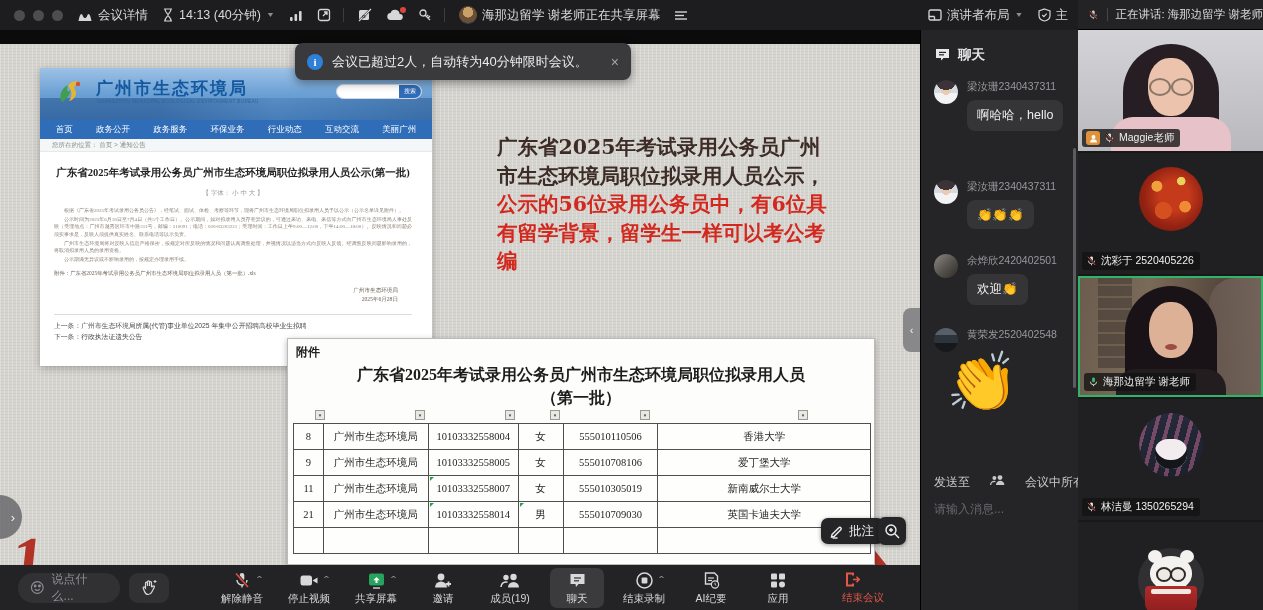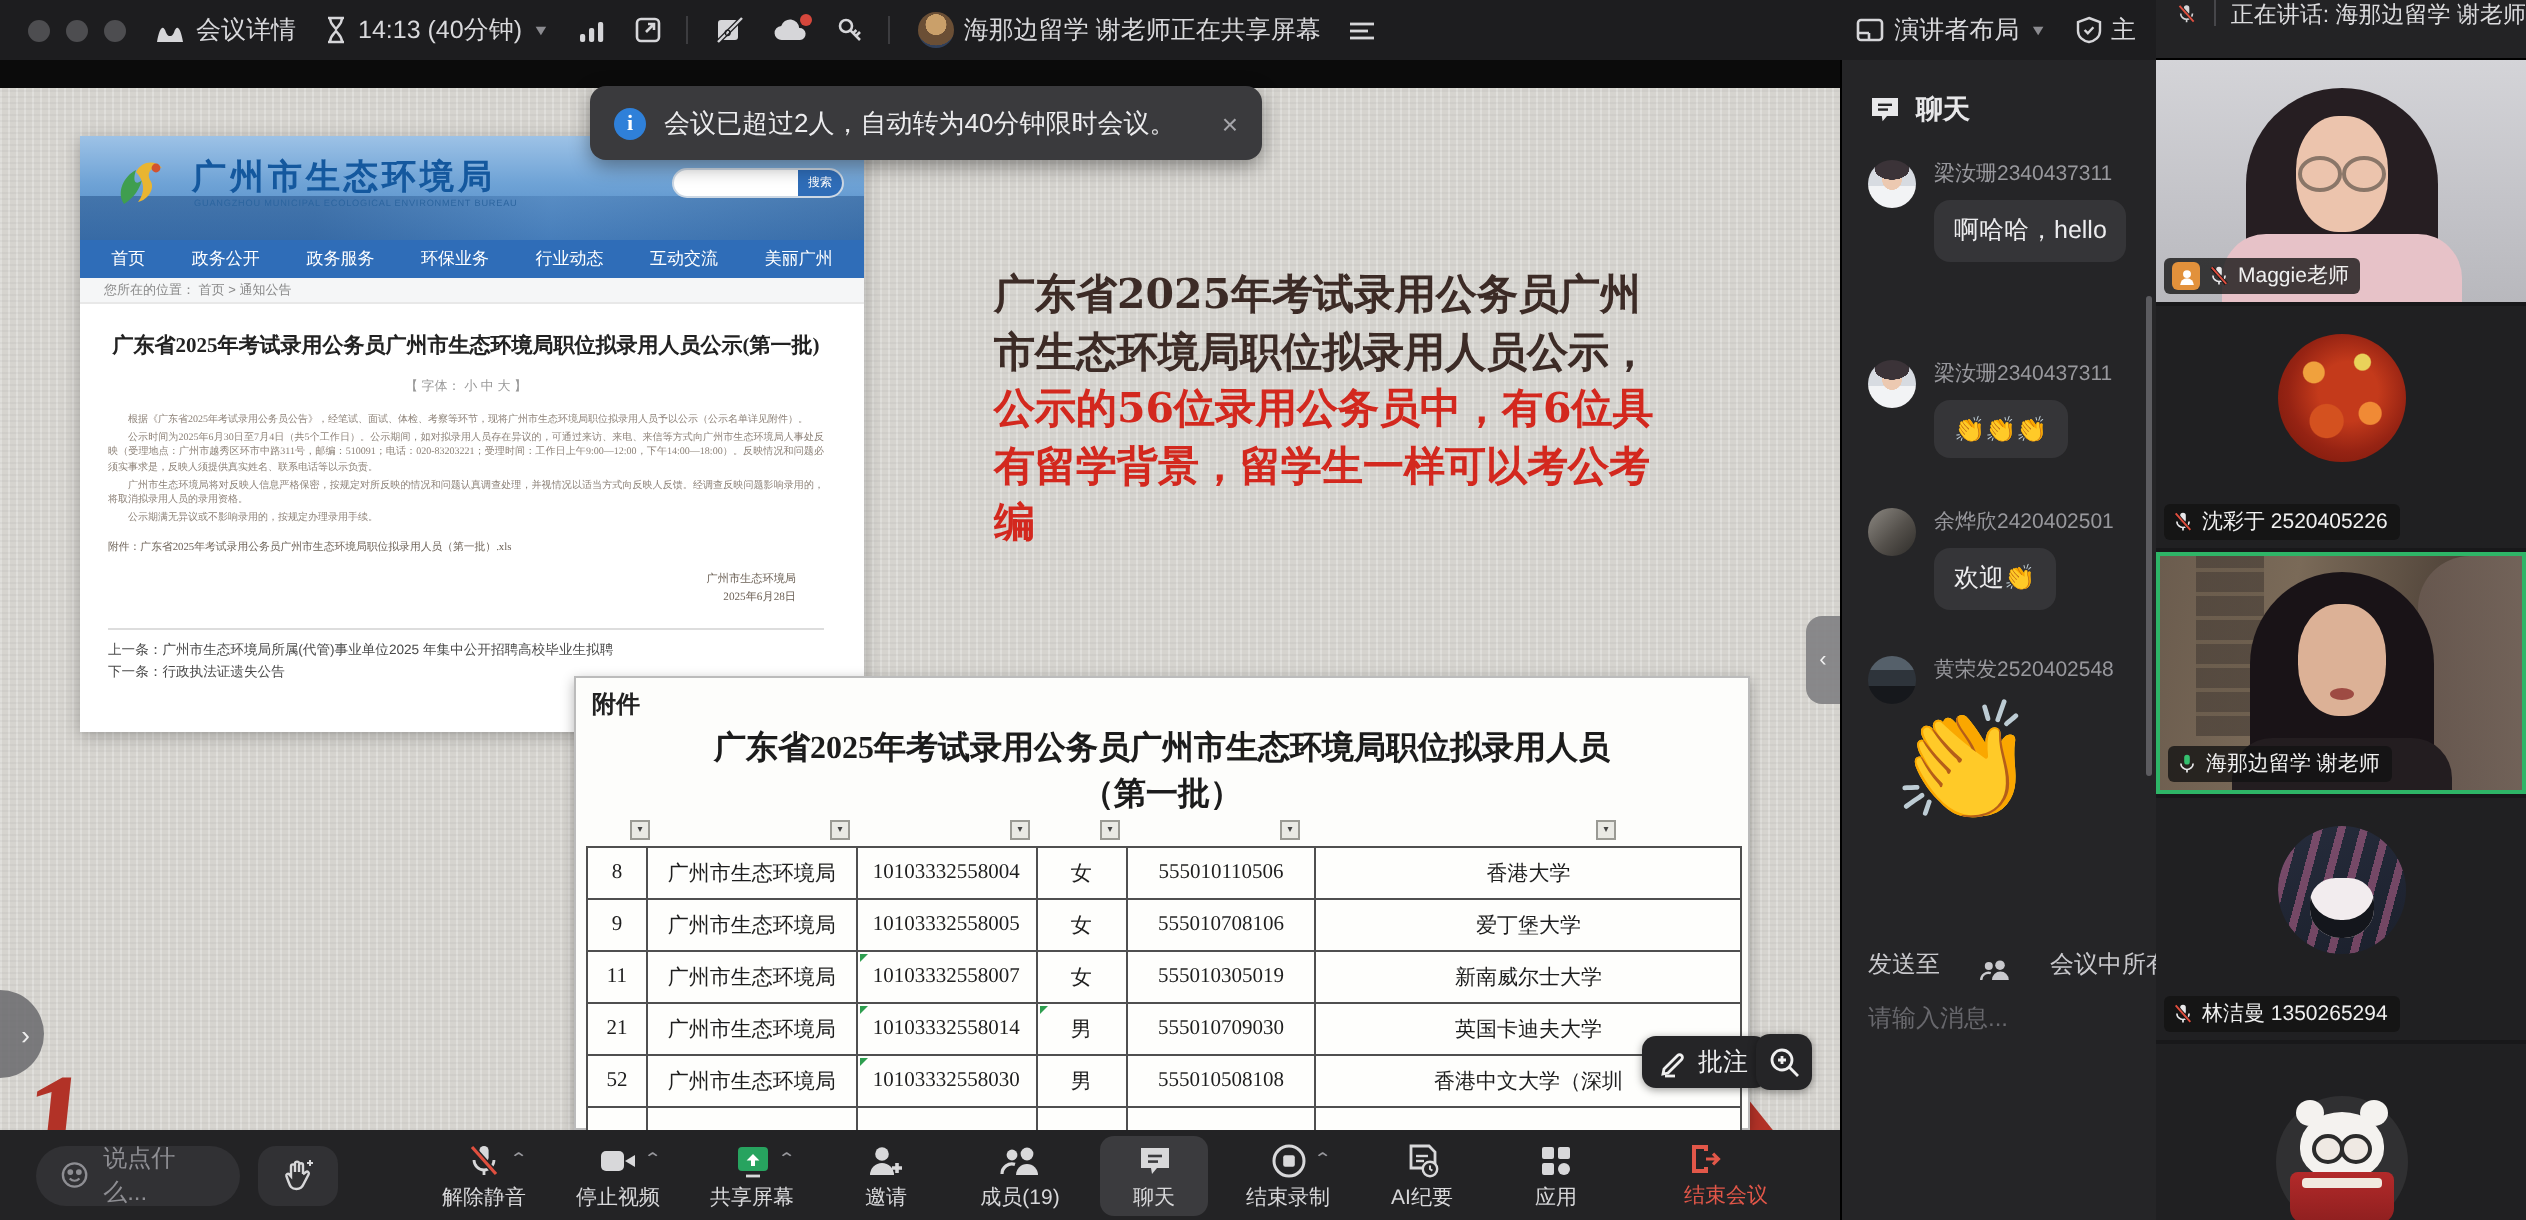--- a/index.html
+++ b/index.html
@@ -131,30 +131,30 @@
   .msg .av { position:absolute; left:0; top:0; width:24px; height:24px; border-radius:50%; }
   .msg .nm { margin-left:33px; font-size:10.5px; color:#98989d; white-space:nowrap; }
   .msg .bb { margin-left:33px; margin-top:6px; display:inline-block; background:#353538; border-radius:8px;
     padding:7px 10px; color:#ededef; font-size:12.5px; white-space:nowrap; }
   .big-emoji { margin-left:12px; margin-top:10px; font-size:58px; line-height:60px; }
   .av-liang { background:radial-gradient(ellipse 60% 38% at 50% 18%,#3b3338 0 60%,transparent 61%),
     radial-gradient(circle at 50% 42%,#ecc9b1 0 26%,transparent 27%),
     linear-gradient(180deg,#d7dbe1 0 55%,#f2f3f5 55%); }
   .av-yu { background:linear-gradient(135deg,#8a8füz,#555) ; background:linear-gradient(135deg,#8c8882 0%,#54504b 55%,#2e2c29 100%); }
   .av-huang { background:linear-gradient(180deg,#55606a 0 30%,#2e343b 30% 62%,#16181c 62%); }
-  .chat-foot { position:absolute; left:13px; top:444px; display:flex; align-items:flex-end; gap:20px;
+  .chat-foot { position:absolute; left:13px; top:444px; display:flex; align-items:flex-start; gap:20px;
     color:#c9c9cd; font-size:12px; white-space:nowrap; }
   .chat-input { position:absolute; left:13px; top:472px; width:132px; background:transparent; border:none;
     color:#ddd; font-size:12px; outline:none; }
   .chat-input::placeholder { color:#68686d; }
   .chat-scroll { position:absolute; right:2px; top:118px; width:3px; height:240px; border-radius:2px; background:#5c5c60; }
 
   
   .videos { position:absolute; left:1078px; top:0; width:185px; height:610px; background:#18181a; overflow:hidden; }
-  .vhead { height:30px; background:#232325; display:flex; gap:8px; padding-left:10px;
+  .vhead { height:30px; background:#232325; display:flex; align-items:center; gap:8px; padding-left:10px;
     color:#dcdcde; font-size:11.5px; white-space:nowrap; overflow:hidden; border-bottom:1px solid #000; }
   .vsep { width:1px; height:13px; background:#46464a; }
   .tile { position:relative; width:185px; height:121px; margin-bottom:2px; background:#202022; overflow:hidden; }
   .tile.active { border:2px solid #2eb567; }
   .vlabel { position:absolute; left:4px; bottom:4px; background:rgba(18,18,18,.78); border-radius:3px;
     display:flex; align-items:center; gap:4px; padding:2px 6px 2px 4px; color:#f0f0f0; font-size:10.5px;
     white-space:nowrap; z-index:5; max-width:172px; overflow:hidden; }
   .host-badge { width:14px; height:14px; border-radius:3px; background:#e2913b; display:flex; align-items:center;
     justify-content:center; flex:none; }
   .circ { position:absolute; left:50%; transform:translateX(-50%); border-radius:50%; }
@@ -408,28 +408,20 @@
         </tr>
         <tr>
           <td>21</td>
               <td>广州市生态环境局</td>
               <td class="gmark">10103332558014</td>
               <td class="gmark">男</td>
               <td>555010709030</td>
               <td>英国卡迪夫大学</td>
         </tr>
         <tr>
-          <td>52</td>
-              <td>广州市生态环境局</td>
-              <td class="gmark">10103332558030</td>
-              <td>男</td>
-              <td>555010508108</td>
-              <td>香港中文大学（深圳</td>
-        </tr>
-        <tr>
           <td></td>
               <td></td>
               <td></td>
               <td></td>
               <td></td>
               <td></td>
         </tr>
       </tbody>
         </table>
     </div>

